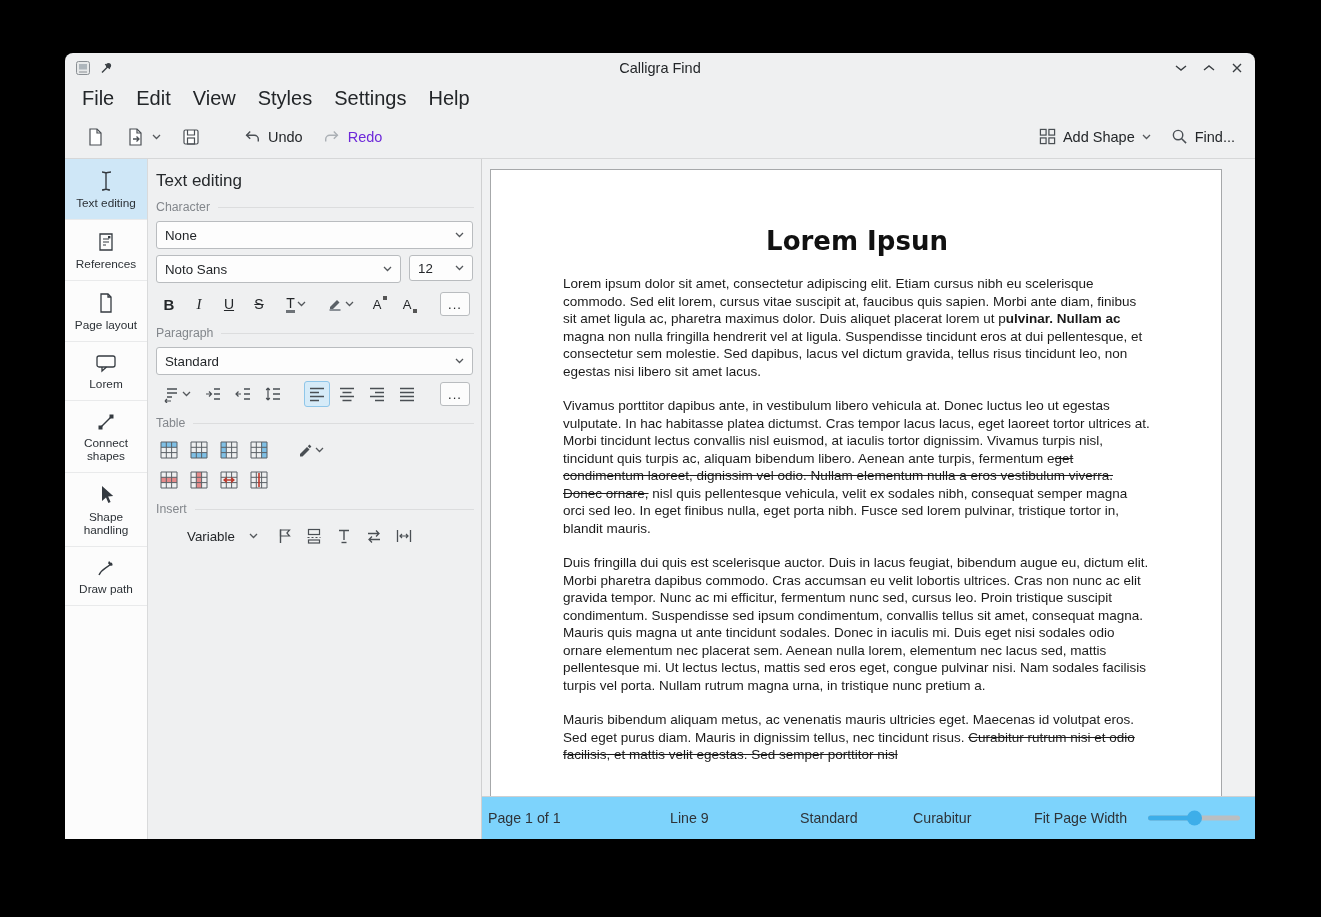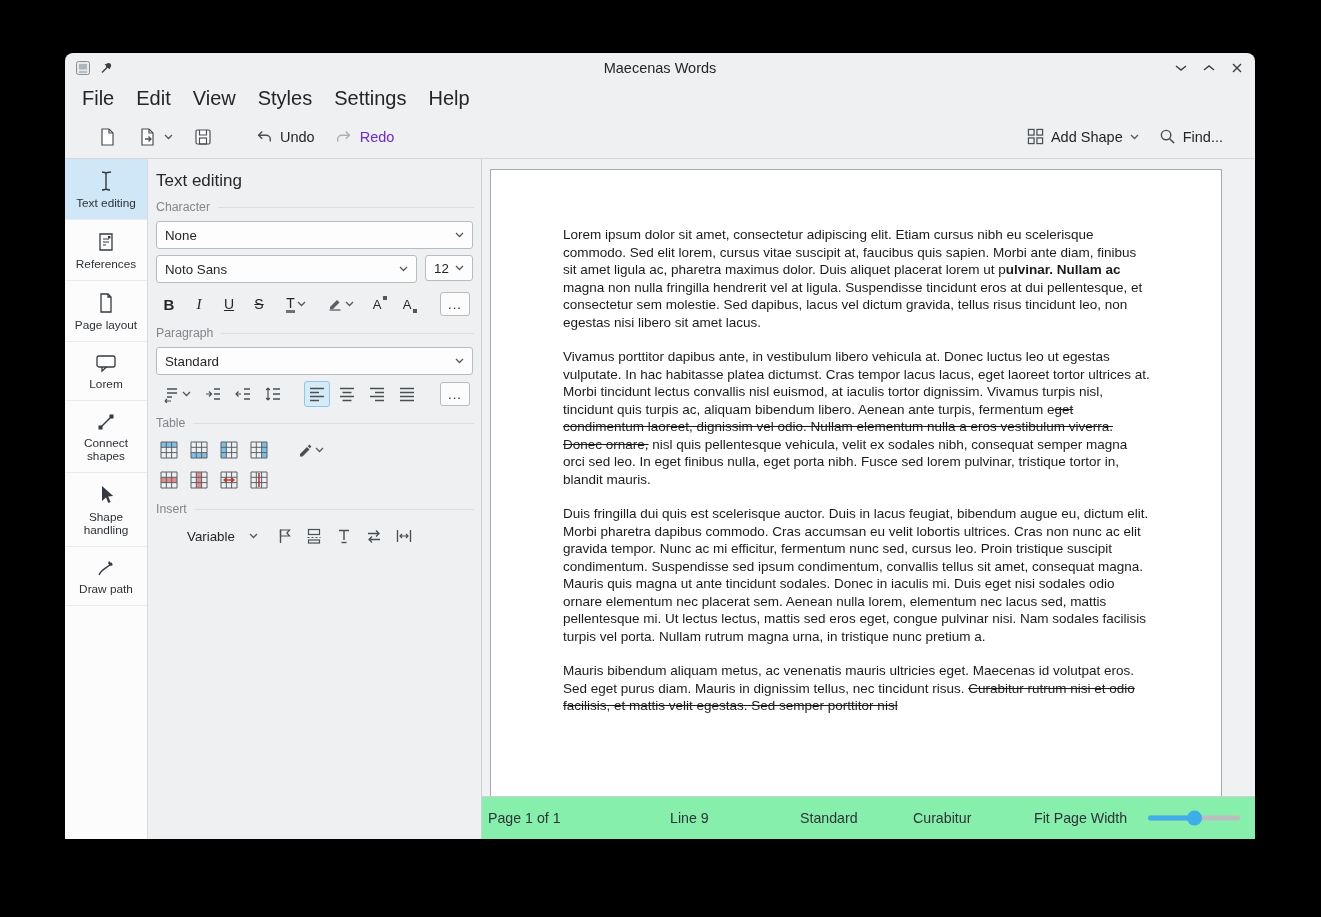--- a/index.html
+++ b/index.html
@@ -11,21 +11,21 @@
   
   .titlebar{height:29px;display:flex;align-items:center;position:relative;flex:0 0 auto;padding:0 10px;}
   .tb-title{position:absolute;left:0;right:0;text-align:center;font-size:14.5px;color:#232629;}
   .tb-left{display:flex;align-items:center;gap:8px;z-index:2;}
   .tb-controls{margin-left:auto;display:flex;align-items:center;gap:12px;z-index:2;}
   .wbtn{display:flex;align-items:center;justify-content:center;width:16px;height:16px;cursor:default;}
   
   .menubar{height:33px;display:flex;align-items:center;padding:0 6px;flex:0 0 auto;}
   .menu-item{padding:5px 11px;font-size:20px;border-radius:3px;}
   
-  .toolbar{height:43px;display:flex;align-items:center;padding:0 24px;flex:0 0 auto;gap:4px;}
+  .toolbar{height:43px;display:flex;align-items:center;padding:0 12px;flex:0 0 auto;gap:4px;}
   button{background:none;border:1px solid transparent;font:inherit;color:inherit;padding:0;margin:0;cursor:default;}
   .tbtn{display:flex;align-items:center;gap:7px;padding:5px 7px;border-radius:3px;font-size:14.5px;}
   .tbtn.disabled{color:#6d28d9;}
   .ml24{margin-left:22px;}
   .spacer{flex:1;}
   
   .main{flex:1;display:flex;min-height:0;border-top:1px solid #d6d7d8;}
   .tabstrip{width:82px;background:#fcfcfc;border-right:1px solid #d9dadb;flex:0 0 auto;}
   .tab{display:flex;flex-direction:column;align-items:center;gap:5px;padding:11px 2px 9px;
        border-bottom:1px solid #e9eaeb;font-size:11.8px;line-height:13px;text-align:center;color:#2c3136;}
@@ -34,21 +34,21 @@
   .panel{width:334px;flex:0 0 auto;border-right:1px solid #cfd0d1;box-sizing:border-box;
          padding:12px 6px 0 7px;background:#eff0f1;}
   .panel-title{font-size:17px;color:#26292c;margin:0 0 8px 1px;}
   .sect{display:flex;align-items:center;gap:8px;color:#83878c;font-size:12.3px;margin:9px 1px 7px 1px;}
   .sect .line{flex:1;height:1px;background:#dcddde;}
   .dd{height:26px;border:1px solid #b9bcbf;border-radius:3px;background:#fdfdfd;display:flex;
       align-items:center;padding:0 8px;font-size:13.3px;color:#232629;margin:0 2px 6px 1px;}
   .dd .chevwrap{margin-left:auto;display:flex;align-items:center;}
   .fontrow{display:flex;gap:5px;}
   .fontrow .grow{flex:1;}
-  .fontrow .size{width:48px;box-sizing:border-box;flex:0 0 auto;}
+  .fontrow .size{width:64px;box-sizing:border-box;flex:0 0 auto;}
   .btnrow{display:flex;align-items:center;margin:2px 1px 4px 1px;gap:4px;}
   .fbtn{width:26px;height:26px;display:inline-flex;align-items:center;justify-content:center;border-radius:3px;flex:0 0 auto;}
   .fbtn.drop{width:40px;gap:2px;}
   .fbtn.framed{border-color:#b9bcbf;background:#fcfcfc;}
   .fbtn.selected{border-color:#8fc6e9;background:#d6ebf8;}
   .fbtn.more{width:30px;height:24px;margin-left:auto;margin-right:4px;font-size:13px;letter-spacing:1px;}
   .gap14{width:10px;flex:0 0 auto;}
   .varbtn{display:flex;align-items:center;gap:14px;padding:4px 8px;font-size:13.3px;border-radius:3px;margin-left:22px;}
   
   .g-b{font-weight:bold;font-size:15px;}
@@ -64,21 +64,21 @@
   .docview{flex:1;background:#f0f1f2;overflow:hidden;position:relative;}
   .page{position:absolute;left:8px;top:10px;width:732px;height:900px;background:#ffffff;
         border:1px solid #a6a8aa;box-sizing:border-box;padding:56px 70px 0 72px;}
   .doc-title{text-align:center;font-size:26px;font-weight:800;margin:0 0 19px 0;color:#111;
              font-family:"DejaVu Sans","Liberation Sans",sans-serif;}
   .doc-para{font-size:13.5px;line-height:17.5px;margin:0 0 17px 0;color:#1b1b1b;text-align:left;}
   .doc-para .b{font-weight:bold;}
   .doc-para .st{text-decoration:line-through;}
   
   .statusbar{height:42px;flex:0 0 auto;border-top:1px solid #cfd0d1;position:relative;
-             font-size:14.2px;color:#2e3338;background:#86efac;}
+             font-size:14.2px;color:#2e3338;background:#7dd3fc;}
   .sb-item{position:absolute;top:50%;transform:translateY(-50%);white-space:nowrap;}
   .slider{position:absolute;right:15px;top:0;width:92px;height:100%;}
   .slider .track{position:absolute;left:0;right:0;top:50%;height:5px;transform:translateY(-50%);
                  background:#babec1;border-radius:3px;}
   .slider .fill{position:absolute;left:0;top:50%;height:5px;transform:translateY(-50%);
                 background:#3daee9;border-radius:3px;width:50%;}
   .slider .handle{position:absolute;top:50%;width:15px;height:15px;transform:translateY(-50%);
                   background:#3daee9;border-radius:50%;left:calc(50% - 7px);}
   svg{display:block;}
 </style>
@@ -98,21 +98,21 @@
             </svg>
         </span>
         <span>
           <svg width="14" height="14" viewBox="0 0 14 14">
               <circle cx="9.5" cy="4.5" r="2.6" fill="#3b4045"></circle>
               <path d="M8 6.5L3 11.5" stroke="#3b4045" stroke-width="1.5" fill="none"></path>
               <path d="M6.2 3.2l4.6 4.6" stroke="#3b4045" stroke-width="1.2" fill="none"></path>
             </svg>
         </span>
       </div>
-      <div class="tb-title">Maecenas Words</div>
+      <div class="tb-title">Calligra Find</div>
       <div class="tb-controls">
         <span class="wbtn">
           <svg width="14" height="10" viewBox="0 0 14 10">
               <path d="M2 3l5 4 5-4" stroke="#3a3e42" stroke-width="1.4" fill="none"></path>
             </svg>
         </span>
         <span class="wbtn">
           <svg width="14" height="10" viewBox="0 0 14 10">
               <path d="M2 7l5-4 5 4" stroke="#3a3e42" stroke-width="1.4" fill="none"></path>
             </svg>
@@ -489,20 +489,21 @@
                 <path d="M2.5 3v12M15.5 3v12" stroke="#4a4f54" stroke-width="1.3"></path>
                 <path d="M5 9h8M7 7L5 9l2 2M11 7l2 2-2 2" fill="none" stroke="#4a4f54" stroke-width="1.2"></path>
               </svg>
           </button>
         </div>
       </div>
 
       <div class="docwrap">
         <div class="docview">
           <div class="page">
+            <h1 class="doc-title">Lorem Ipsun</h1>
             <div>
                 <p class="doc-para"><span>Lorem ipsum dolor sit amet, consectetur adipiscing elit. Etiam cursus nibh eu scelerisque commodo. Sed elit lorem, cursus vitae suscipit at, faucibus quis sapien. Morbi ante diam, finibus sit amet ligula ac, pharetra maximus dolor. Duis aliquet placerat lorem ut p</span><span class="b">ulvinar. Nullam ac</span><span> magna non nulla fringilla hendrerit vel at ligula. Suspendisse tincidunt eros at dui pellentesque, et consectetur sem molestie. Sed dapibus, lacus vel dictum gravida, tellus risus tincidunt leo, non egestas nisi libero sit amet lacus.</span></p>
                 <p class="doc-para"><span>Vivamus porttitor dapibus ante, in vestibulum libero vehicula at. Donec luctus leo ut egestas vulputate. In hac habitasse platea dictumst. Cras tempor lacus lacus, eget laoreet tortor ultrices at. Morbi tincidunt lectus convallis nisl euismod, at iaculis tortor dignissim. Vivamus turpis nisl, tincidunt quis turpis ac, aliquam bibendum libero. Aenean ante turpis, fermentum e</span><span class="st">get condimentum laoreet, dignissim vel odio. Nullam elementum nulla a eros vestibulum viverra. Donec ornare,</span><span> nisl quis pellentesque vehicula, velit ex sodales nibh, consequat semper magna orci sed leo. In eget finibus nulla, eget porta nibh. Fusce sed lorem pulvinar, tristique tortor in, blandit mauris.</span></p>
                 <p class="doc-para"><span>Duis fringilla dui quis est scelerisque auctor. Duis in lacus feugiat, bibendum augue eu, dictum elit. Morbi pharetra dapibus commodo. Cras accumsan eu velit lobortis ultrices. Cras non nunc ac elit gravida tempor. Nunc ac mi efficitur, fermentum nunc sed, cursus leo. Proin tristique suscipit condimentum. Suspendisse sed ipsum condimentum, convallis tellus sit amet, consequat magna. Mauris quis magna ut ante tincidunt sodales. Donec in iaculis mi. Duis eget nisi sodales odio ornare elementum nec placerat sem. Aenean nulla lorem, elementum nec lacus sed, mattis pellentesque mi. Ut lectus lectus, mattis sed eros eget, congue pulvinar nisi. Nam sodales facilisis turpis vel porta. Nullam rutrum magna urna, in tristique nunc pretium a.</span></p>
                 <p class="doc-para"><span>Mauris bibendum aliquam metus, ac venenatis mauris ultricies eget. Maecenas id volutpat eros. Sed eget purus diam. Mauris in dignissim tellus, nec tincidunt risus. </span><span class="st">Curabitur rutrum nisi et odio facilisis, et mattis velit egestas. Sed semper porttitor nisl</span></p>
               </div>
           </div>
         </div>
         <div class="statusbar">
           <span class="sb-item" style="left:6px">Page 1 of 1</span>

